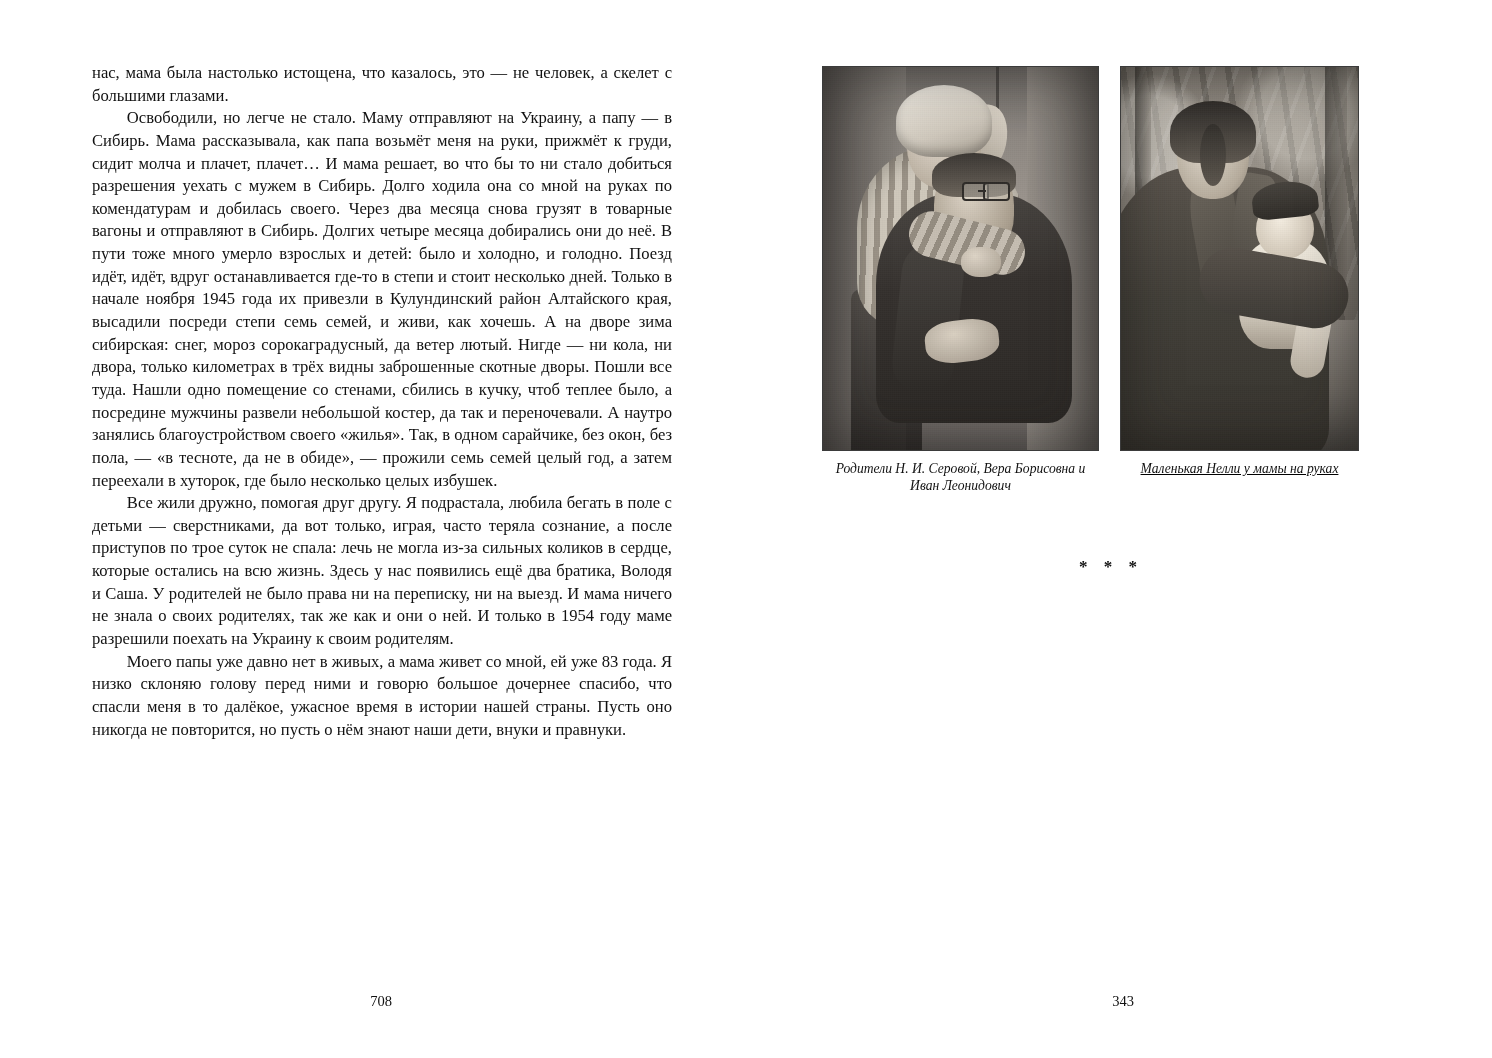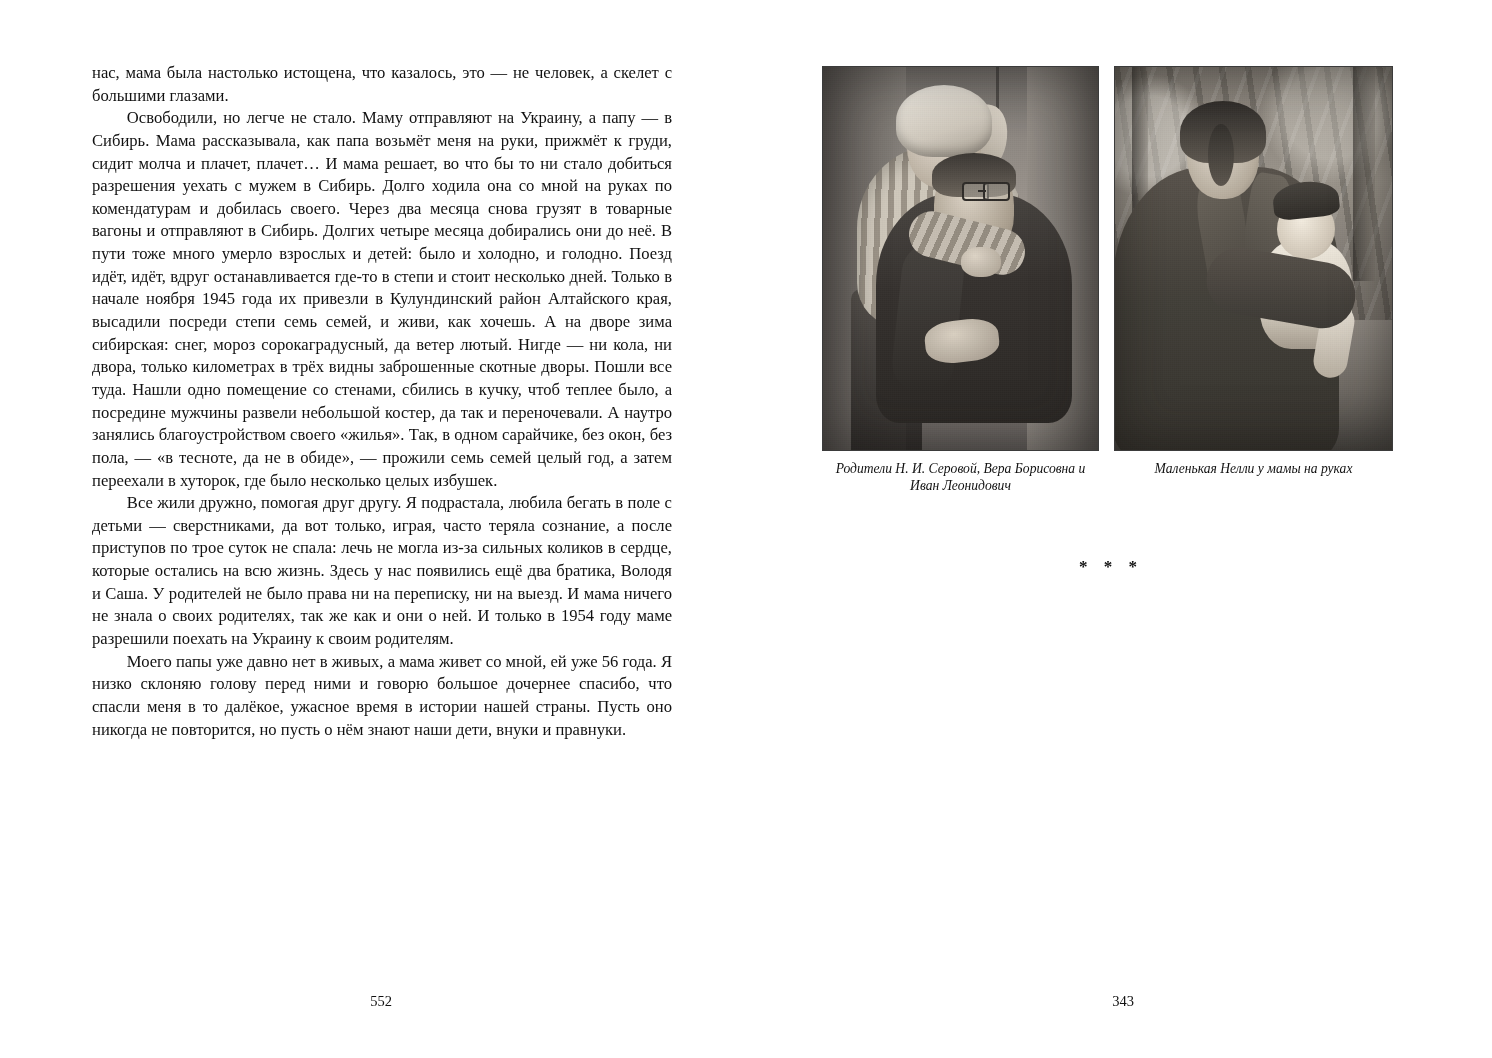--- a/index.html
+++ b/index.html
@@ -68,29 +68,29 @@
   .folio-right {
     left: 0;
     right: 0;
     text-align: center;
     padding-left: 8px;
   }
 
   
   .photo-row {
     display: flex;
-    gap: 15px;
+    gap: 21px;
     margin-top: 4px;
   }
   .photo-cell {
     display: flex;
     flex-direction: column;
   }
   .photo-cell.left { width: 277px; }
-  .photo-cell.right { width: 279px; }
+  .photo-cell.right { width: 239px; text-decoration: underline; }
 
   .photo {
     position: relative;
     overflow: hidden;
     background: #9a9a9a;
     border: 1px solid #3b3b3b;
     box-sizing: border-box;
   }
   .photo.left  { height: 385px; }
   .photo.right { height: 385px; }
@@ -338,23 +338,23 @@
 </head>
 <body>
 
 <div class="spread">
 
   <div class="page page-left">
     <div class="text-col">
       <p class="noindent">нас, мама была настолько истощена, что казалось, это — не человек, а скелет с большими глазами.</p>
       <p>Освободили, но легче не стало. Маму отправляют на Украину, а папу — в Сибирь. Мама рассказывала, как папа возьмёт меня на руки, прижмёт к груди, сидит молча и плачет, плачет… И мама решает, во что бы то ни стало добиться разрешения уехать с мужем в Сибирь. Долго ходила она со мной на руках по комендатурам и добилась своего. Через два месяца снова грузят в товарные вагоны и отправляют в Сибирь. Долгих четыре месяца добирались они до неё. В пути тоже много умерло взрослых и детей: было и холодно, и голодно. Поезд идёт, идёт, вдруг останавливается где-то в степи и стоит несколько дней. Только в начале ноября 1945 года их привезли в Кулундинский район Алтайского края, высадили посреди степи семь семей, и живи, как хочешь. А на дворе зима сибирская: снег, мороз сорокаградусный, да ветер лютый. Нигде — ни кола, ни двора, только километрах в трёх видны заброшенные скотные дворы. Пошли все туда. Нашли одно помещение со стенами, сбились в кучку, чтоб теплее было, а посредине мужчины развели небольшой костер, да так и переночевали. А наутро занялись благоустройством своего «жилья». Так, в одном сарайчике, без окон, без пола, — «в тесноте, да не в обиде», — прожили семь семей целый год, а затем переехали в хуторок, где было несколько целых избушек.</p>
       <p>Все жили дружно, помогая друг другу. Я подрастала, любила бегать в поле с детьми — сверстниками, да вот только, играя, часто теряла сознание, а после приступов по трое суток не спала: лечь не могла из-за сильных коликов в сердце, которые остались на всю жизнь. Здесь у нас появились ещё два братика, Володя и Саша. У родителей не было права ни на переписку, ни на выезд. И мама ничего не знала о своих родителях, так же как и они о ней. И только в 1954 году маме разрешили поехать на Украину к своим родителям.</p>
-      <p>Моего папы уже давно нет в живых, а мама живет со мной, ей уже 56 года. Я низко склоняю голову перед ними и говорю большое дочернее спасибо, что спасли меня в то далёкое, ужасное время в истории нашей страны. Пусть оно никогда не повторится, но пусть о нём знают наши дети, внуки и правнуки.</p>
+      <p>Моего папы уже давно нет в живых, а мама живет со мной, ей уже 83 года. Я низко склоняю голову перед ними и говорю большое дочернее спасибо, что спасли меня в то далёкое, ужасное время в истории нашей страны. Пусть оно никогда не повторится, но пусть о нём знают наши дети, внуки и правнуки.</p>
     </div>
-    <div class="folio folio-left">552</div>
+    <div class="folio folio-left">708</div>
   </div>
 
   <div class="page page-right">
 
     <div class="photo-row">
 
       <div class="photo-cell left">
         <div class="photo left">
           <div class="p1-bg"></div>
           <div class="p1-backdrop-l"></div>

